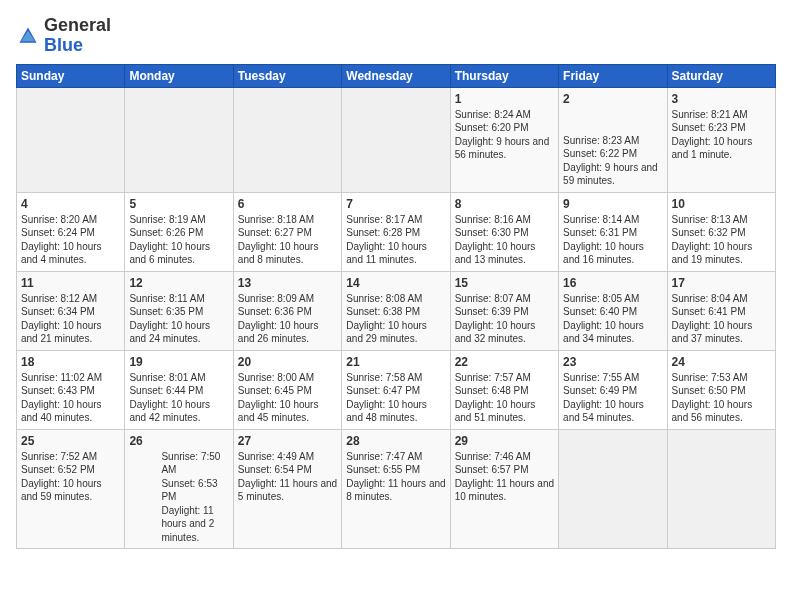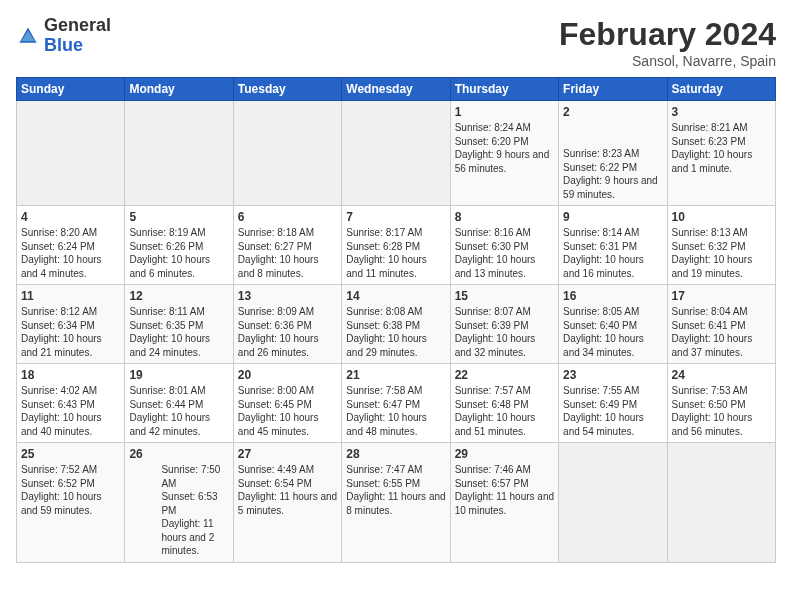--- a/index.html
+++ b/index.html
@@ -91,24 +91,20 @@
   <div class="logo">
     <svg class="logo-icon" viewBox="0 0 28 28">
       <polygon points="14,4 24,22 4,22" fill="#2563c7"></polygon>
       <polygon points="14,8 22,20 6,20" fill="#5b9bd5"></polygon>
     </svg>
     <div class="logo-text">
       <span class="logo-general">General</span><br>
       <span class="logo-blue">Blue</span>
     </div>
   </div>
-  <div class="title-block">
-    <div class="calendar-title">February 2024</div>
-    <div class="calendar-subtitle">Sansol, Navarre, Spain</div>
-  </div>
 </div>
 
 <table>
   <thead>
     <tr>
     <th>Sunday</th>
         <th>Monday</th>
         <th>Tuesday</th>
         <th>Wednesday</th>
         <th>Thursday</th>
@@ -225,21 +221,21 @@
         <td>
           <span class="day-num">17</span>
           <div class="day-info" style="white-space: pre-line;">Sunrise: 8:04 AM
 Sunset: 6:41 PM
 Daylight: 10 hours and 37 minutes.</div>
         </td>
       </tr>
       <tr>
         <td>
           <span class="day-num">18</span>
-          <div class="day-info" style="white-space: pre-line;">Sunrise: 4:02 AM
+          <div class="day-info" style="white-space: pre-line;">Sunrise: 11:02 AM
 Sunset: 6:43 PM
 Daylight: 10 hours and 40 minutes.</div>
         </td>
         <td>
           <span class="day-num">19</span>
           <div class="day-info" style="white-space: pre-line;">Sunrise: 8:01 AM
 Sunset: 6:44 PM
 Daylight: 10 hours and 42 minutes.</div>
         </td>
         <td>

